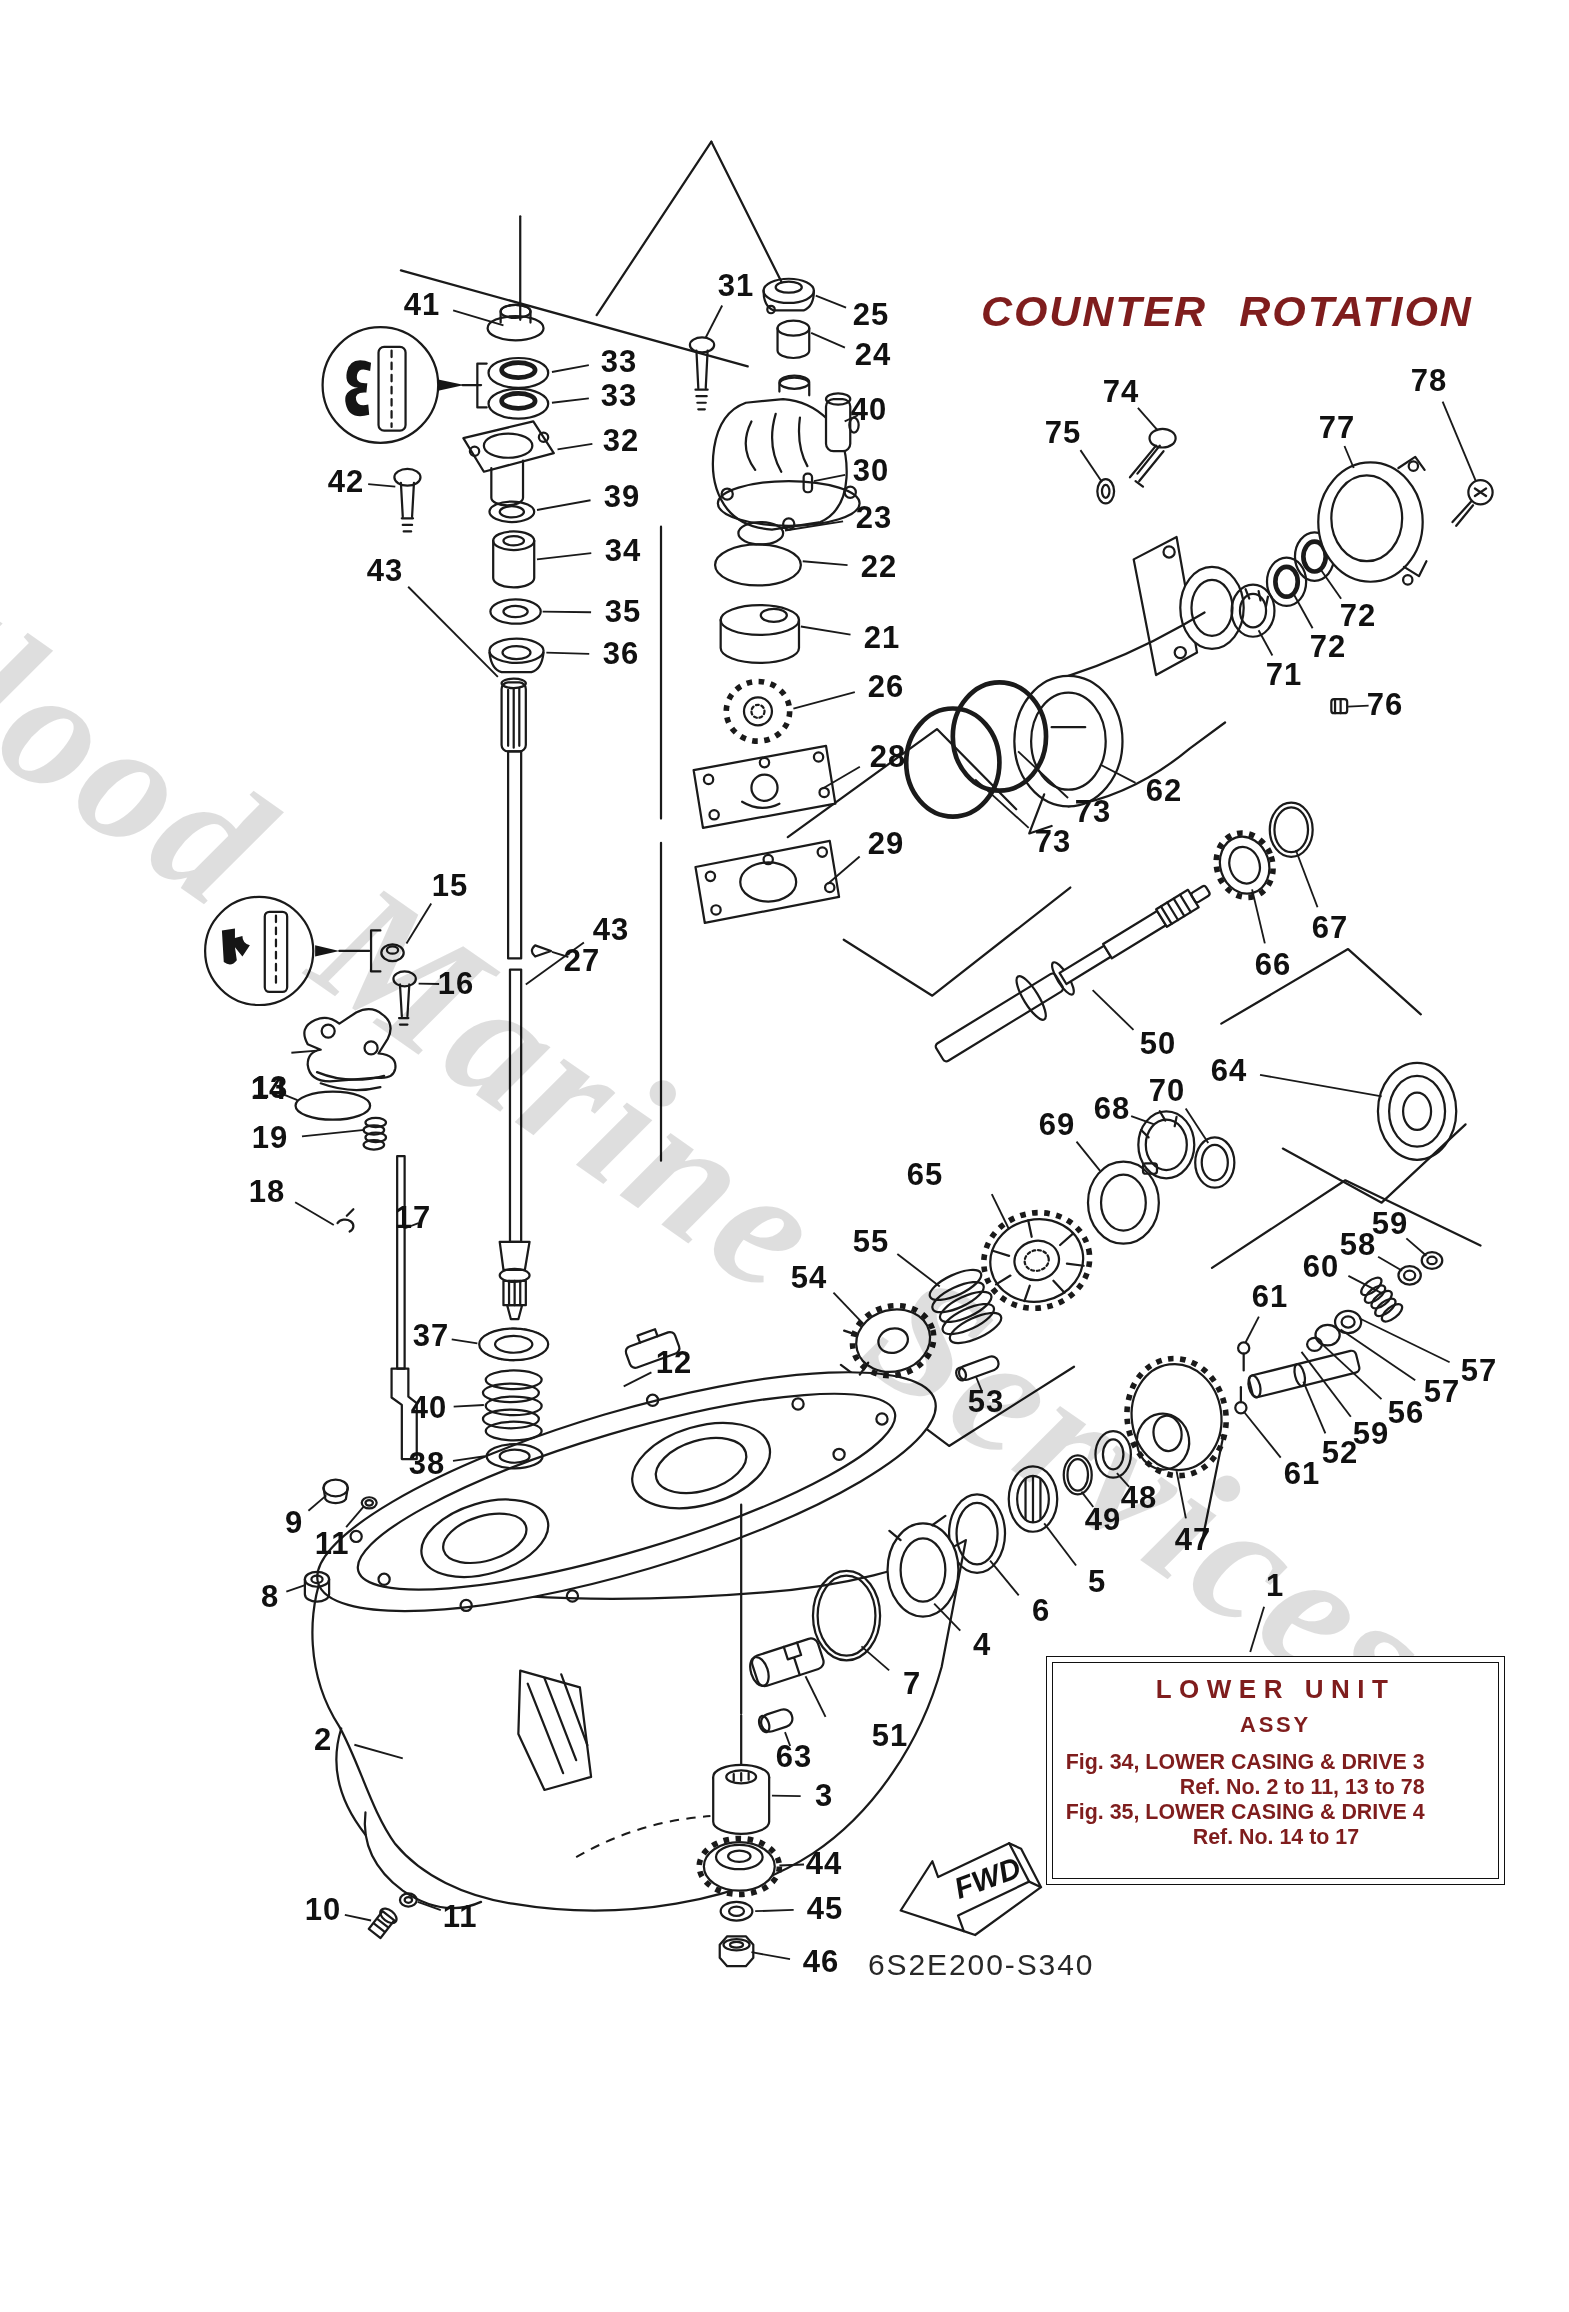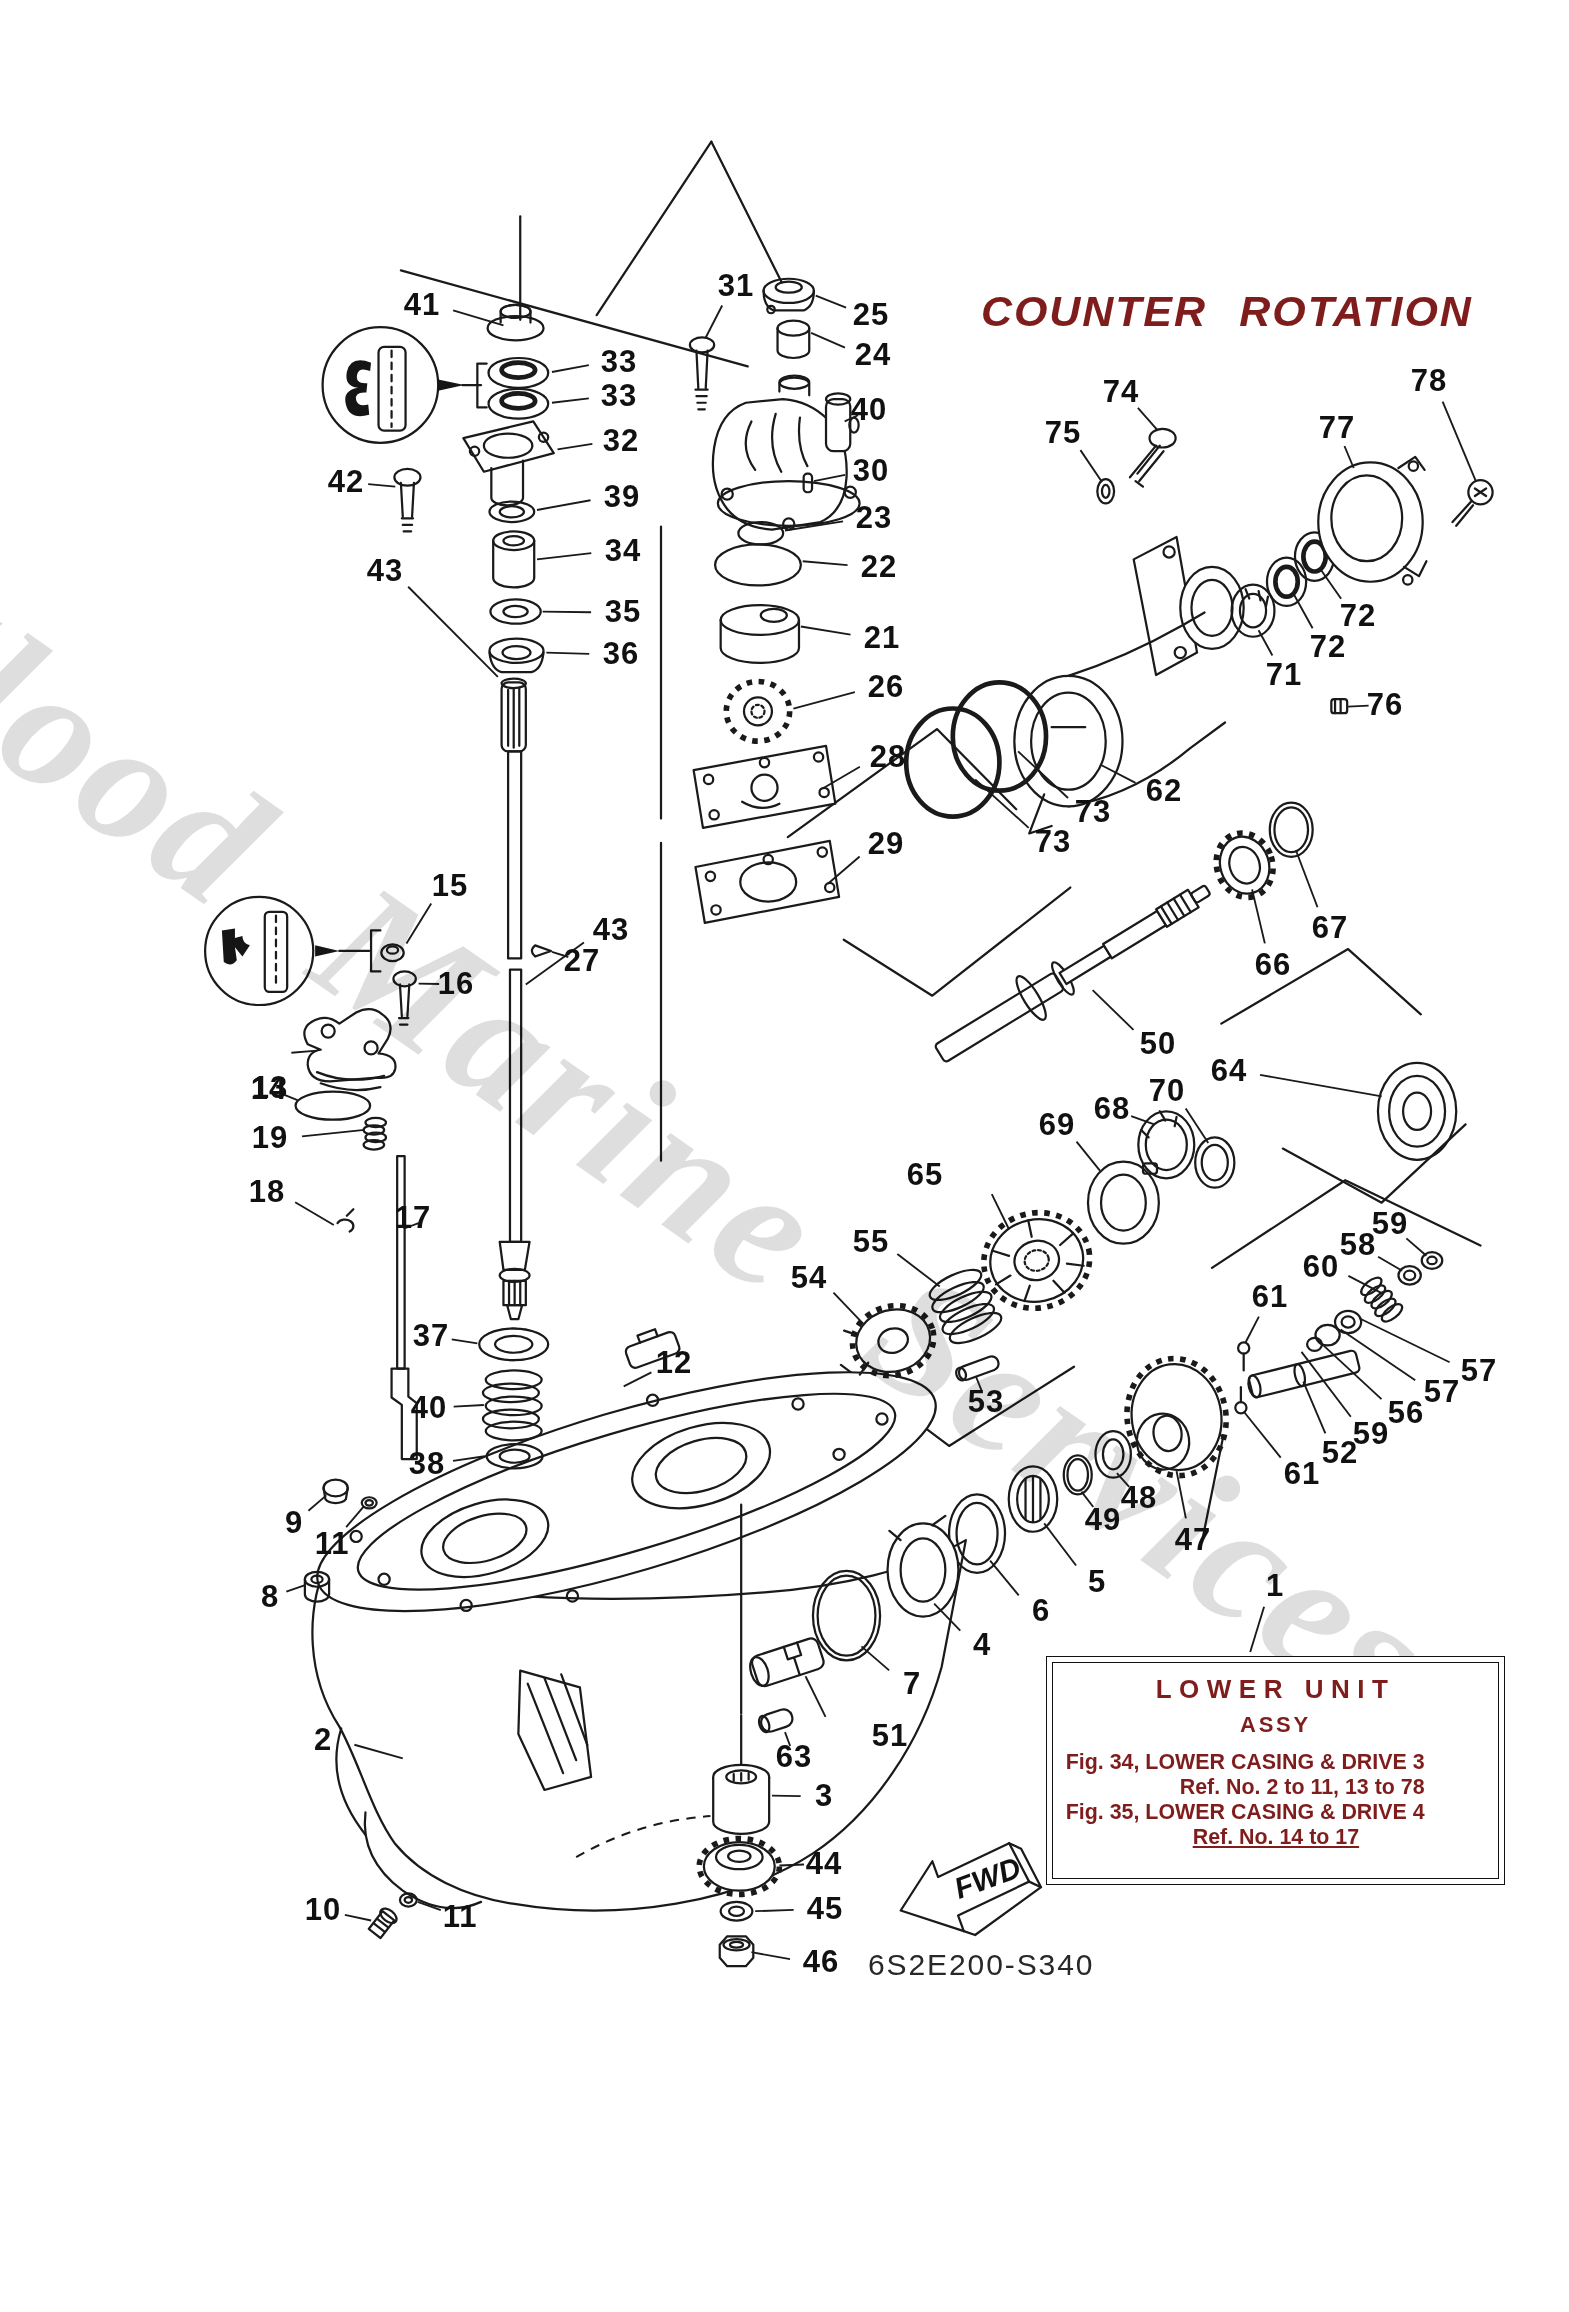--- a/index.html
+++ b/index.html
@@ -23,21 +23,21 @@
       font-weight:700;letter-spacing:1.9px;word-spacing:18.6px;color:#7f1d1d;}
   .infobox{position:absolute;left:1046px;top:1656px;width:459px;height:229px;border:1.9px solid #111;
       background:#fff;box-sizing:border-box;}
   .infobox .inner{position:absolute;left:4.7px;top:4.7px;right:4.7px;bottom:4.7px;border:1.9px solid #111;}
   .ib-l{color:#7f1d1d;font-weight:700;}
   .ib1{margin-top:11.2px;text-align:center;font-size:26px;letter-spacing:7.5px;}
   .ib2{margin-top:7.5px;text-align:center;font-size:22px;letter-spacing:2.8px;}
   .ib3{margin-top:11.2px;padding-left:13px;font-size:21.4px;}
   .ib4{padding-left:127px;font-size:21.4px;}
   .ib5{padding-left:13px;font-size:21.4px;}
-  .ib6{padding-left:140px;font-size:21.4px;text-decoration:underline;}
+  .ib6{padding-left:140px;font-size:21.4px;}
   .code{position:absolute;left:868px;top:1948px;font-size:30px;letter-spacing:1.9px;color:#282828;}
 </style>
 </head>
 <body>
 
 <div class="stage">
 
   <svg class="art" viewBox="0 0 1684 2481">
 
     <g class="s">

